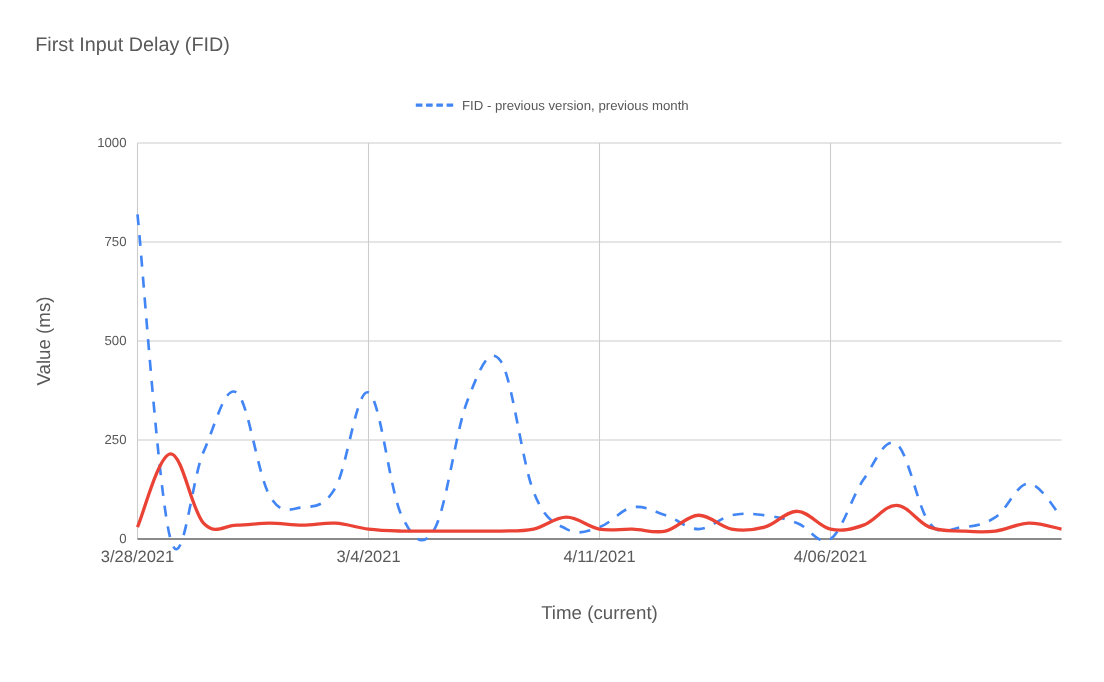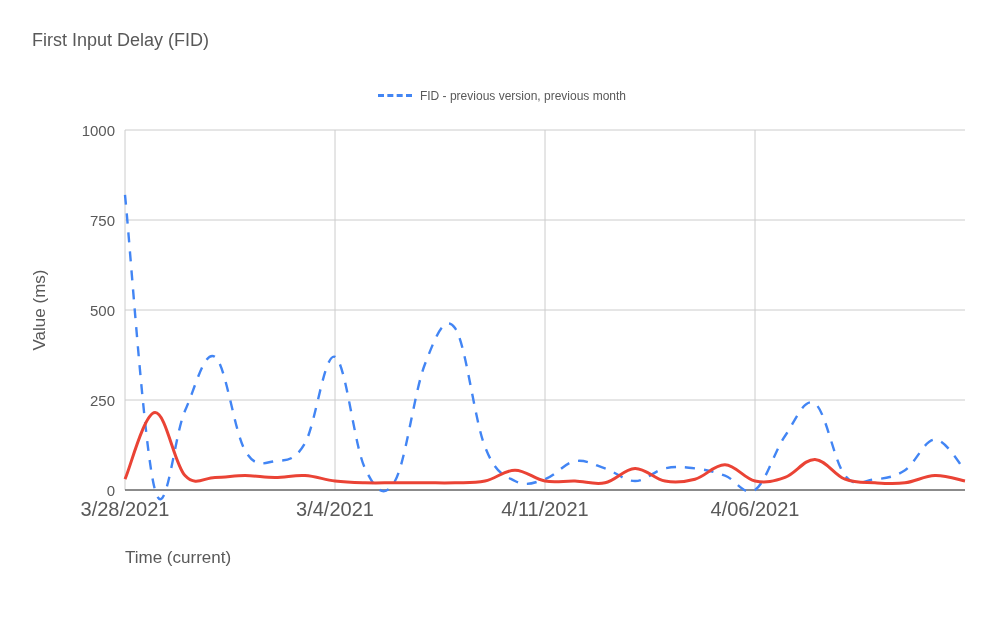--- a/index.html
+++ b/index.html
@@ -88,55 +88,56 @@
     position: absolute;
     left: 0;
     top: 130px;
     width: 115px;
     height: 360px;
   }
   .y-tick {
     position: absolute;
     right: 0;
     text-align: right;
-    font-size: 15px;
+    font-size: 12px;
     color: #595959;
     transform: translateY(-50%);
     width: 115px;
   }
   .x-ticks {
     position: absolute;
     left: 125px;
     top: 498px;
     width: 840px;
     height: 24px;
   }
   .x-tick {
     position: absolute;
-    font-size: 20px;
+    font-size: 15px;
     color: #595959;
     transform: translateX(-50%);
     top: 0;
     white-space: nowrap;
   }
   .y-axis-label {
     position: absolute;
     left: 40px;
     top: 310px;
     transform: rotate(-90deg) translate(-50%, -50%);
     transform-origin: left top;
     font-size: 17px;
     color: #595959;
     white-space: nowrap;
   }
   .x-axis-label {
     position: absolute;
     left: 125px;
     width: 840px;
     top: 548px;
+    text-align: center;
     font-size: 17px;
     color: #595959;
   }
 </style>
 </head>
 <body>
 
 <div class="chart-container">
 
   <div class="chart-title">First Input Delay (FID)</div>

